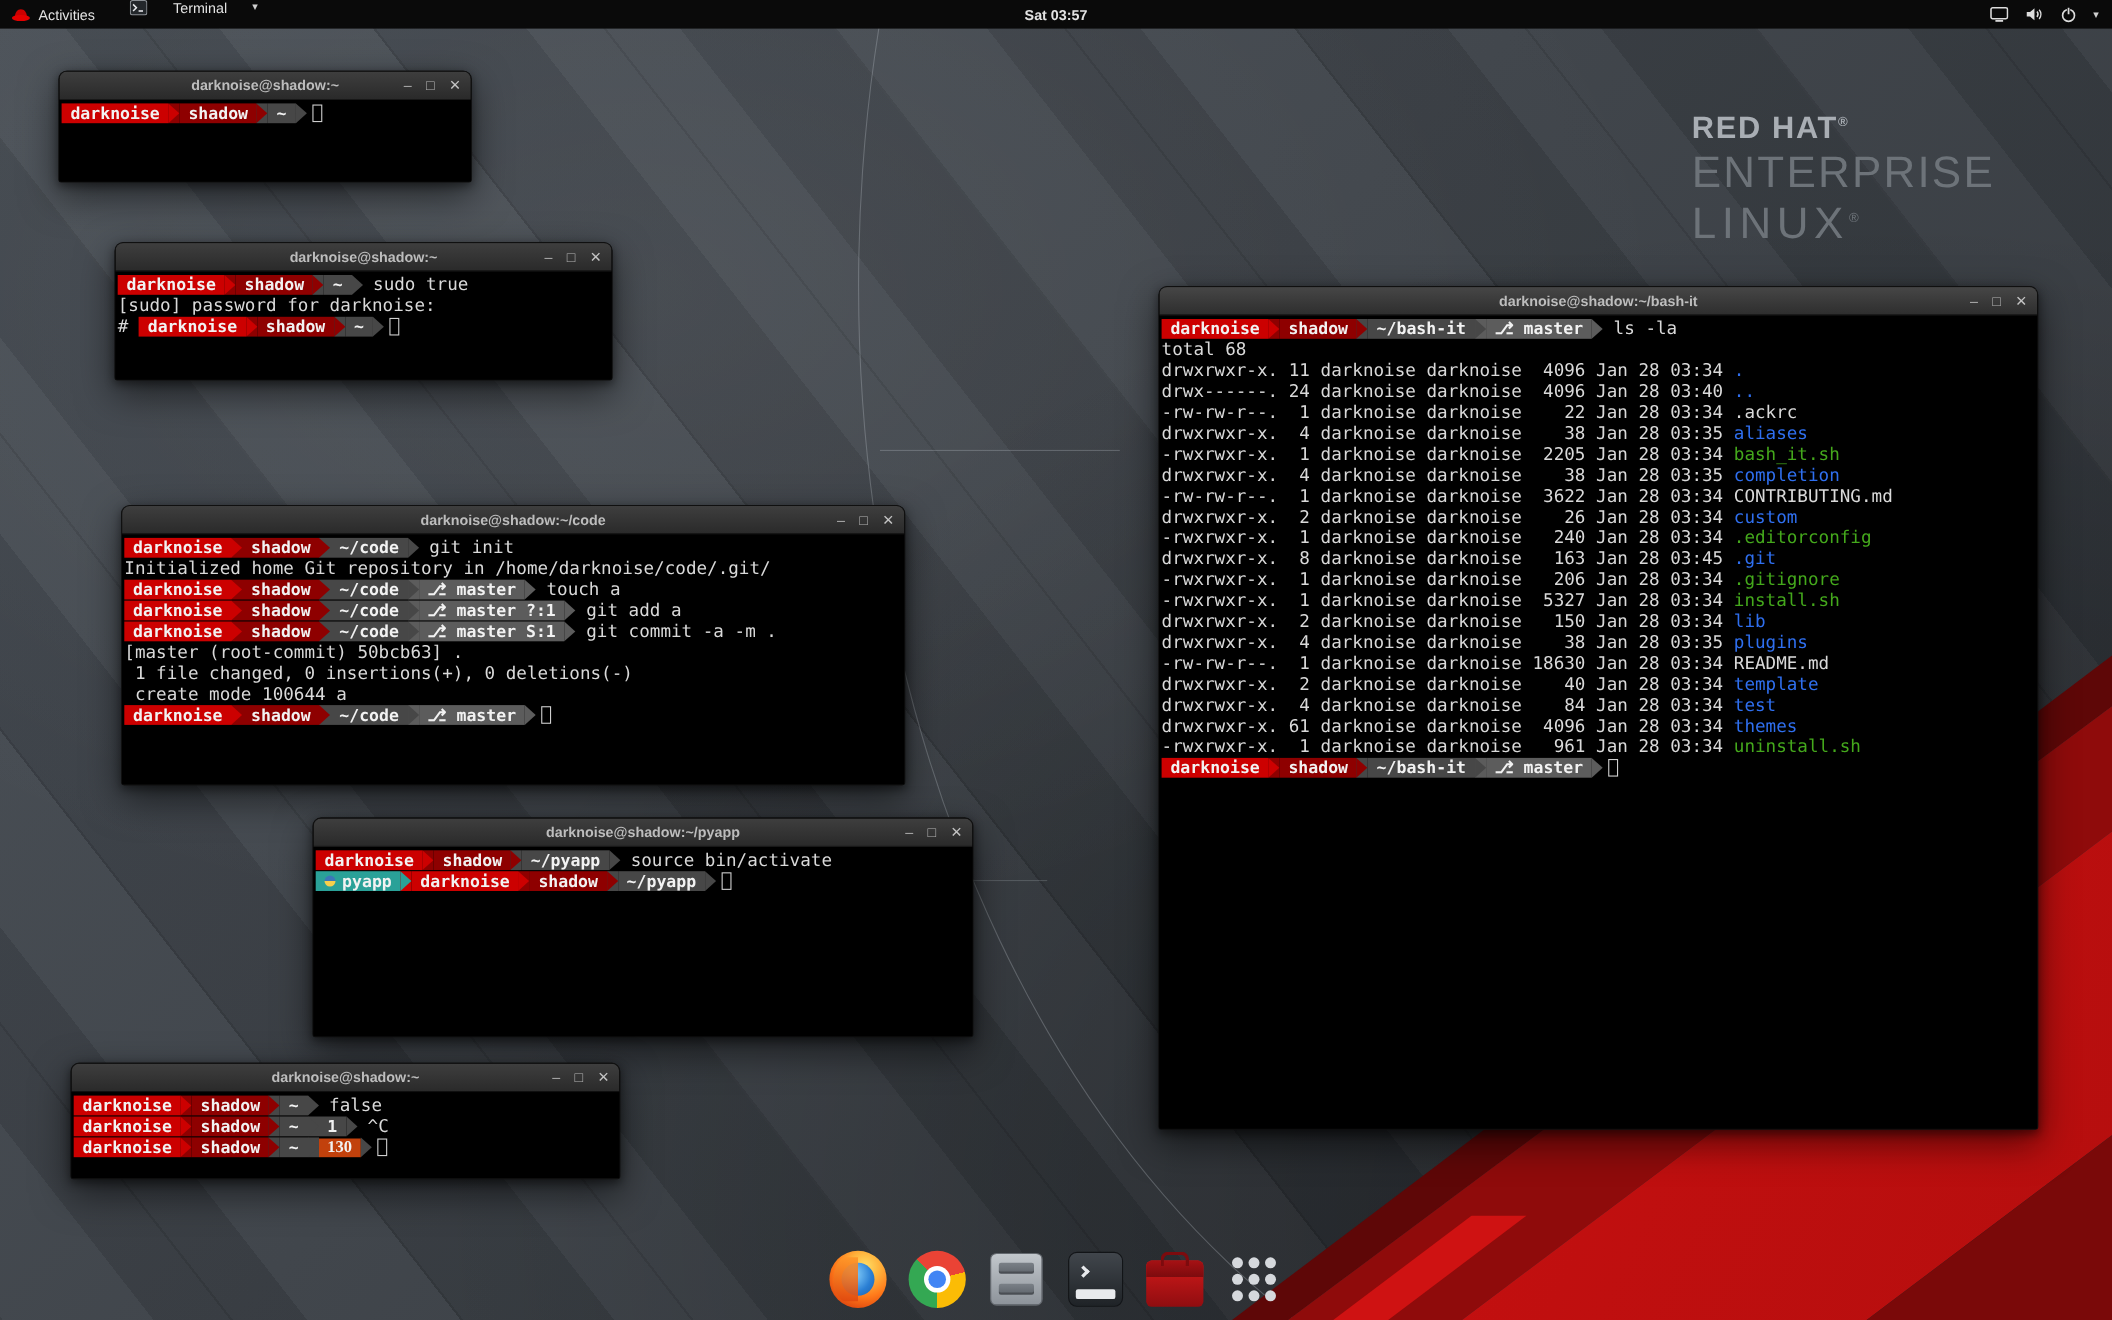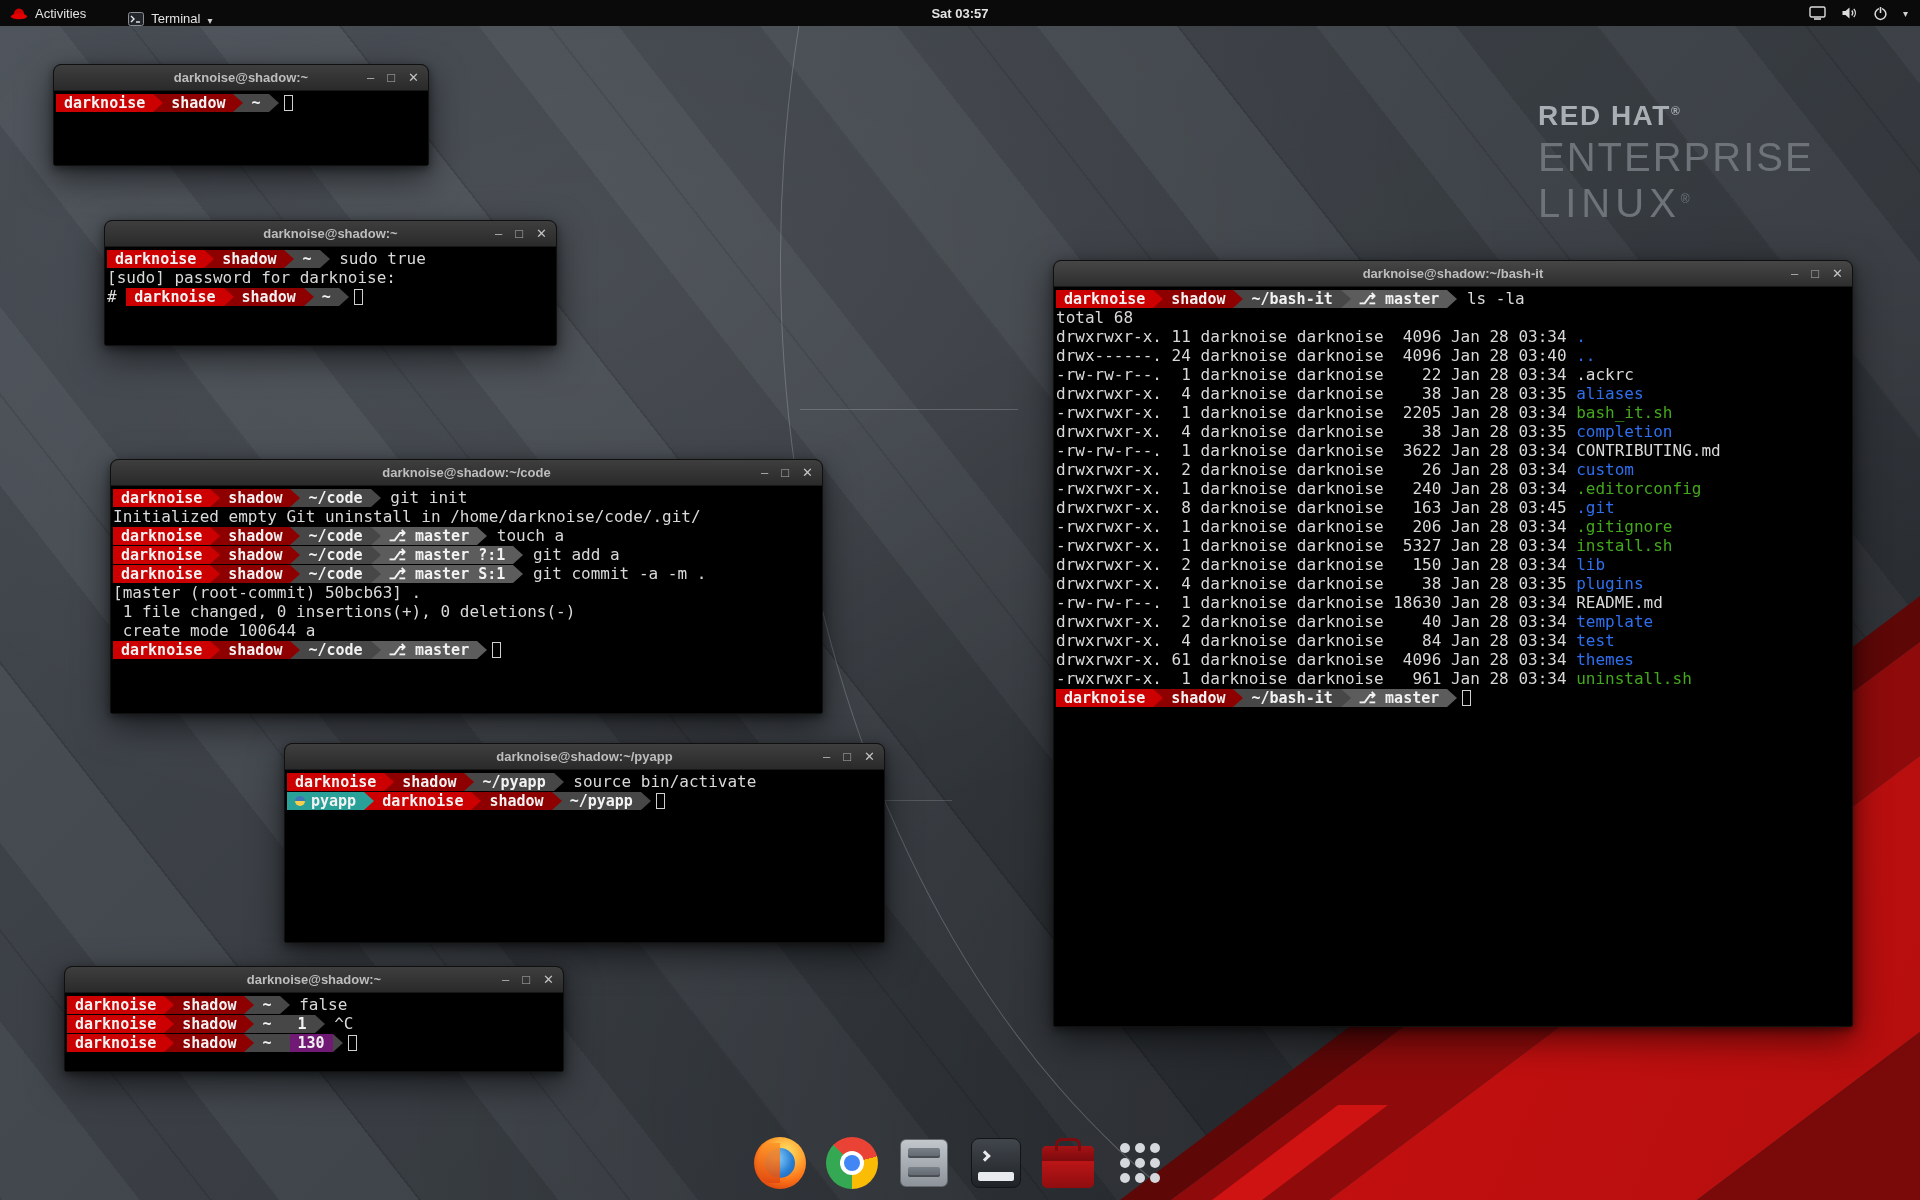--- a/index.html
+++ b/index.html
@@ -30,21 +30,21 @@
   .rhel-logo{position:absolute;left:1538px;top:100px;z-index:3;color:#6d7379;user-select:none;}
   .rhel-logo .l1{font-size:28px;font-weight:bold;color:#a9aeb4;letter-spacing:1.5px;}
   .rhel-logo .reg{font-size:12px;vertical-align:super;color:#a9aeb4;}
   .rhel-logo .l2{font-size:40px;letter-spacing:2px;margin-top:3px;}
   .rhel-logo .l3{font-size:40px;letter-spacing:5px;margin-top:1px;}
   .rhel-logo .l3 .reg{color:#6d7379;}
 
   
   .topbar{position:absolute;top:0;left:0;right:0;height:26px;background:#0a0a0a;display:flex;align-items:center;z-index:100;color:#e3e3e3;font-size:13px;}
   .activities{display:flex;align-items:center;gap:7px;padding:0 10px;height:100%;cursor:pointer;}
-  .appmenu{display:flex;align-items:flex-end;gap:7px;margin-left:32px;height:100%;cursor:pointer;}
+  .appmenu{display:flex;align-items:flex-start;gap:23px;margin-left:22px;height:100%;cursor:pointer;}
   .caret{font-size:10px;color:#cfcfcf;}
   .clock{position:absolute;left:50%;transform:translateX(-50%);font-weight:bold;}
   .tb-right{margin-left:auto;display:flex;align-items:center;gap:15px;padding-right:12px;height:100%;}
 
   
   .term-window{position:absolute;background:#000;border:1px solid #101010;border-radius:8px 8px 3px 3px;
     box-shadow:0 12px 34px rgba(0,0,0,0.55),0 3px 9px rgba(0,0,0,0.45);z-index:10;display:flex;flex-direction:column;}
   .titlebar{flex:0 0 26px;height:26px;background:linear-gradient(#3e3e3e,#2a2a2a);border-bottom:1px solid #181818;border-radius:7px 7px 0 0;position:relative;display:flex;align-items:center;justify-content:center;}
   .focused .titlebar{background:linear-gradient(#464646,#2e2e2e);}
   .title{font-size:13px;font-weight:bold;color:#bdbdbd;}
@@ -225,21 +225,21 @@
       <div class="tline">
         <span class="seg" style="background: rgb(204, 0, 0);">darknoise</span>
         <span class="arr" style="border-left-color: rgb(204, 0, 0); background: rgb(142, 0, 0);"></span>
         <span class="seg" style="background: rgb(142, 0, 0);">shadow</span>
         <span class="arr" style="border-left-color: rgb(142, 0, 0); background: rgb(71, 71, 71);"></span>
         <span class="seg" style="background: rgb(71, 71, 71);">~/code</span>
         <span class="arr" style="border-left-color: rgb(71, 71, 71);"></span>
         <span class="txt "> git init</span>
       </div>
       <div class="tline">
-        <span class="txt ">Initialized empty Git uninstall in /home/darknoise/code/.git/</span>
+        <span class="txt ">Initialized home Git repository in /home/darknoise/code/.git/</span>
       </div>
       <div class="tline">
         <span class="seg" style="background: rgb(204, 0, 0);">darknoise</span>
         <span class="arr" style="border-left-color: rgb(204, 0, 0); background: rgb(142, 0, 0);"></span>
         <span class="seg" style="background: rgb(142, 0, 0);">shadow</span>
         <span class="arr" style="border-left-color: rgb(142, 0, 0); background: rgb(71, 71, 71);"></span>
         <span class="seg" style="background: rgb(71, 71, 71);">~/code</span>
         <span class="arr" style="border-left-color: rgb(71, 71, 71); background: rgb(92, 92, 92);"></span>
         <span class="seg" style="background: rgb(92, 92, 92);">⎇ master</span>
         <span class="arr" style="border-left-color: rgb(92, 92, 92);"></span>
@@ -353,21 +353,21 @@
         <span class="arr" style="border-left-color: rgb(71, 71, 71);"></span>
         <span class="txt "> ^C</span>
       </div>
       <div class="tline">
         <span class="seg" style="background: rgb(204, 0, 0);">darknoise</span>
         <span class="arr" style="border-left-color: rgb(204, 0, 0); background: rgb(142, 0, 0);"></span>
         <span class="seg" style="background: rgb(142, 0, 0);">shadow</span>
         <span class="arr" style="border-left-color: rgb(142, 0, 0); background: rgb(71, 71, 71);"></span>
         <span class="seg" style="background: rgb(71, 71, 71);">~</span>
         <span class="arr" style="border-left-color: rgb(71, 71, 71); background: rgb(71, 71, 71);"></span>
-        <span class="seg" style="background: #701a75;">130</span>
+        <span class="seg" style="background: #c2410c; font-family: Liberation Serif, serif;">130</span>
         <span class="arr" style="border-left-color: rgb(71, 71, 71);"></span>
         <span class="cur"></span>
       </div>
     </div>
 </section>
 
 <section class="term-window focused" style="left:1053px;top:260px;width:800px;height:767px;">
   <header class="titlebar">
     <span class="title">darknoise@shadow:~/bash-it</span>
     <span class="controls">

